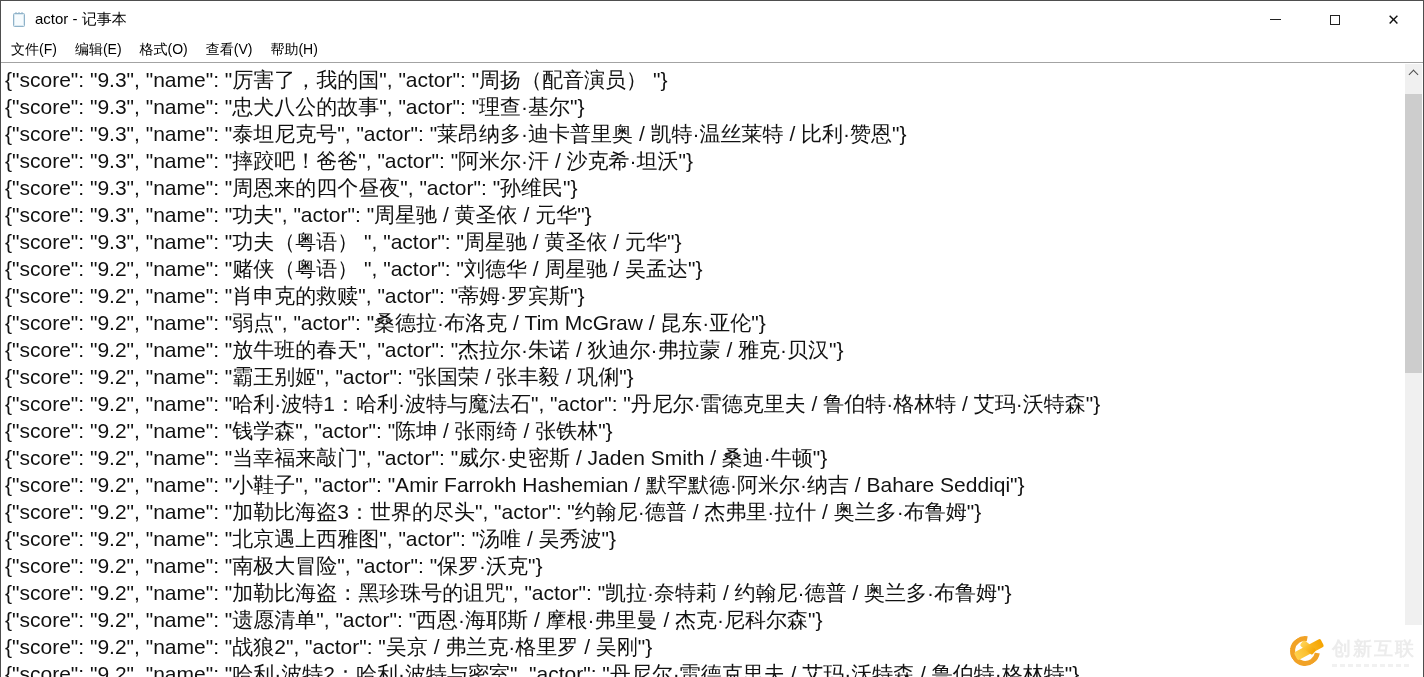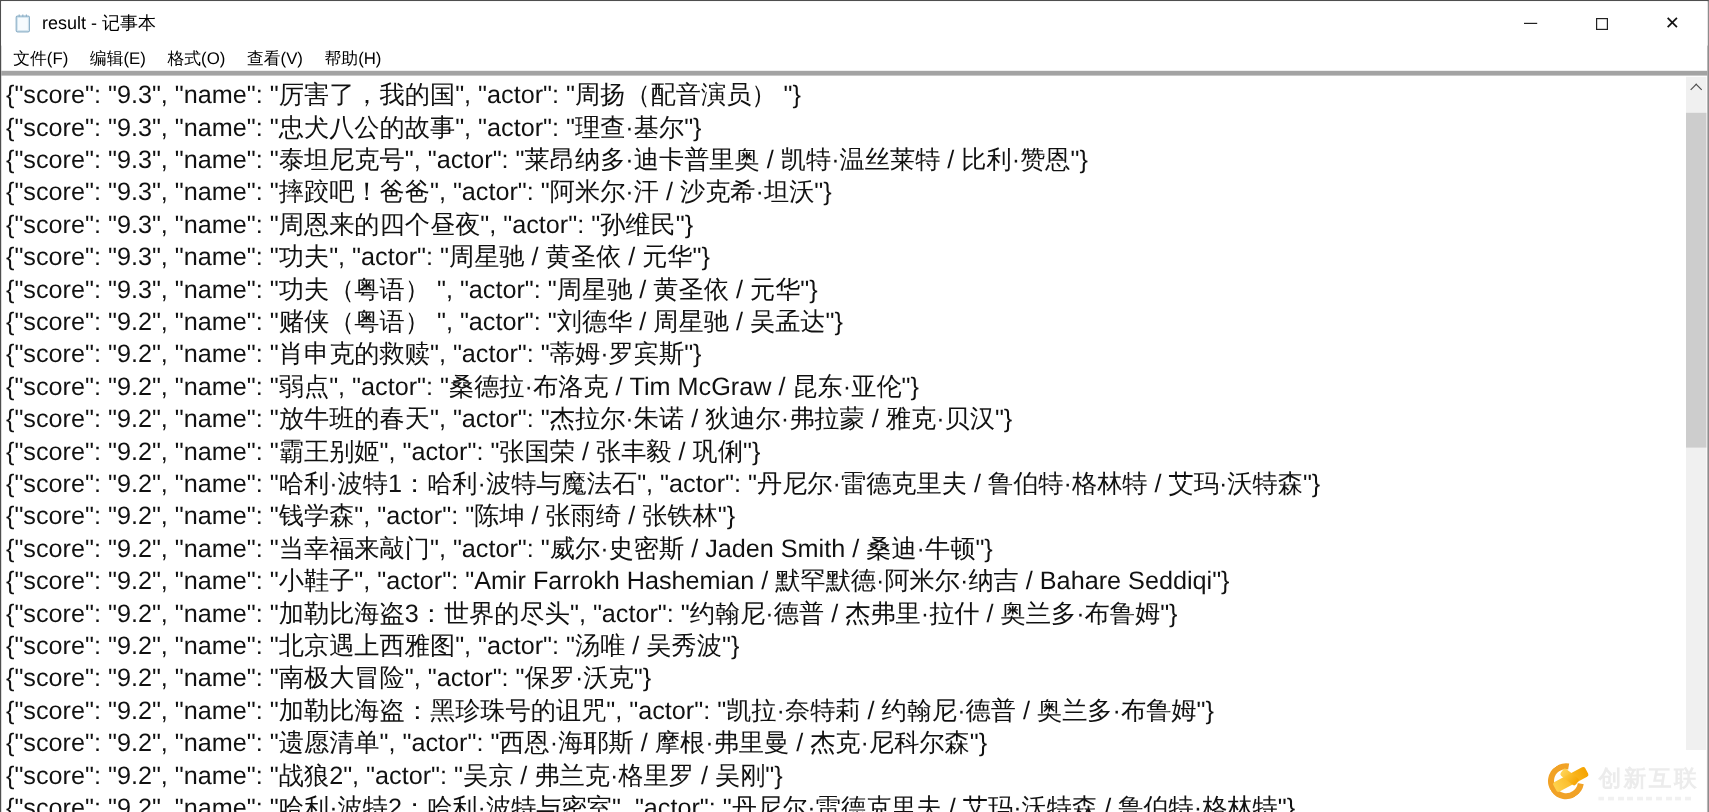--- a/index.html
+++ b/index.html
@@ -13,21 +13,21 @@
   .app-icon { width:18px; height:18px; display:inline-flex; }
   .title { margin-left:7px; font-size:15px; color:#000; }
   .controls { margin-left:auto; height:100%; display:flex; }
   .ctrl { width:59px; height:100%; display:flex; align-items:center; justify-content:center; cursor:default; }
   .min-glyph { width:11px; height:1px; background:#222; display:block; }
   .max-glyph { width:10px; height:10px; border:1px solid #222; display:block; }
   .close-glyph { font-size:15px; font-weight:300; color:#111; line-height:1; }
 
   
   .menubar { height:25px; display:flex; align-items:center; padding-left:1px; font-size:14px; color:#000;
-             border-bottom:4px solid #a3a3a3; }
+             border-bottom:1px solid #a3a3a3; }
   .menu-item { padding:0 9px; height:100%; display:flex; align-items:center; }
 
   
   .content { position:absolute; left:1px; top:63px; right:18px; bottom:0; overflow:hidden;
              background:#fff; cursor:text; }
   .lines { padding:2px 0 0 3px; font-size:21px; line-height:27px; color:#111; white-space:pre; }
   .line { height:27px; }
 
   
   .scrollbar { position:absolute; top:63px; right:1px; bottom:0; width:17px; background:#f0f0f0; z-index:4; }
@@ -61,21 +61,21 @@
   <div class="titlebar">
     <span class="app-icon">
       <svg width="18" height="18" viewBox="0 0 18 18">
         <rect x="3.5" y="2.5" width="11" height="13" rx="1" fill="#e8f2f9" stroke="#8fb2c9"></rect>
         <rect x="4.5" y="3.5" width="9" height="11" fill="#f6fbfe" stroke="#c3d9e6" stroke-width="0.5"></rect>
         <line x1="6" y1="1" x2="6" y2="3" stroke="#8fb2c9"></line>
         <line x1="9" y1="1" x2="9" y2="3" stroke="#8fb2c9"></line>
         <line x1="12" y1="1" x2="12" y2="3" stroke="#8fb2c9"></line>
       </svg>
     </span>
-    <span class="title">result - 记事本</span>
+    <span class="title">actor - 记事本</span>
     <div class="controls">
       <div class="ctrl">
         <span class="min-glyph"></span>
       </div>
       <div class="ctrl">
         <span class="max-glyph"></span>
       </div>
       <div class="ctrl">
         <span class="close-glyph">✕</span>
       </div>

